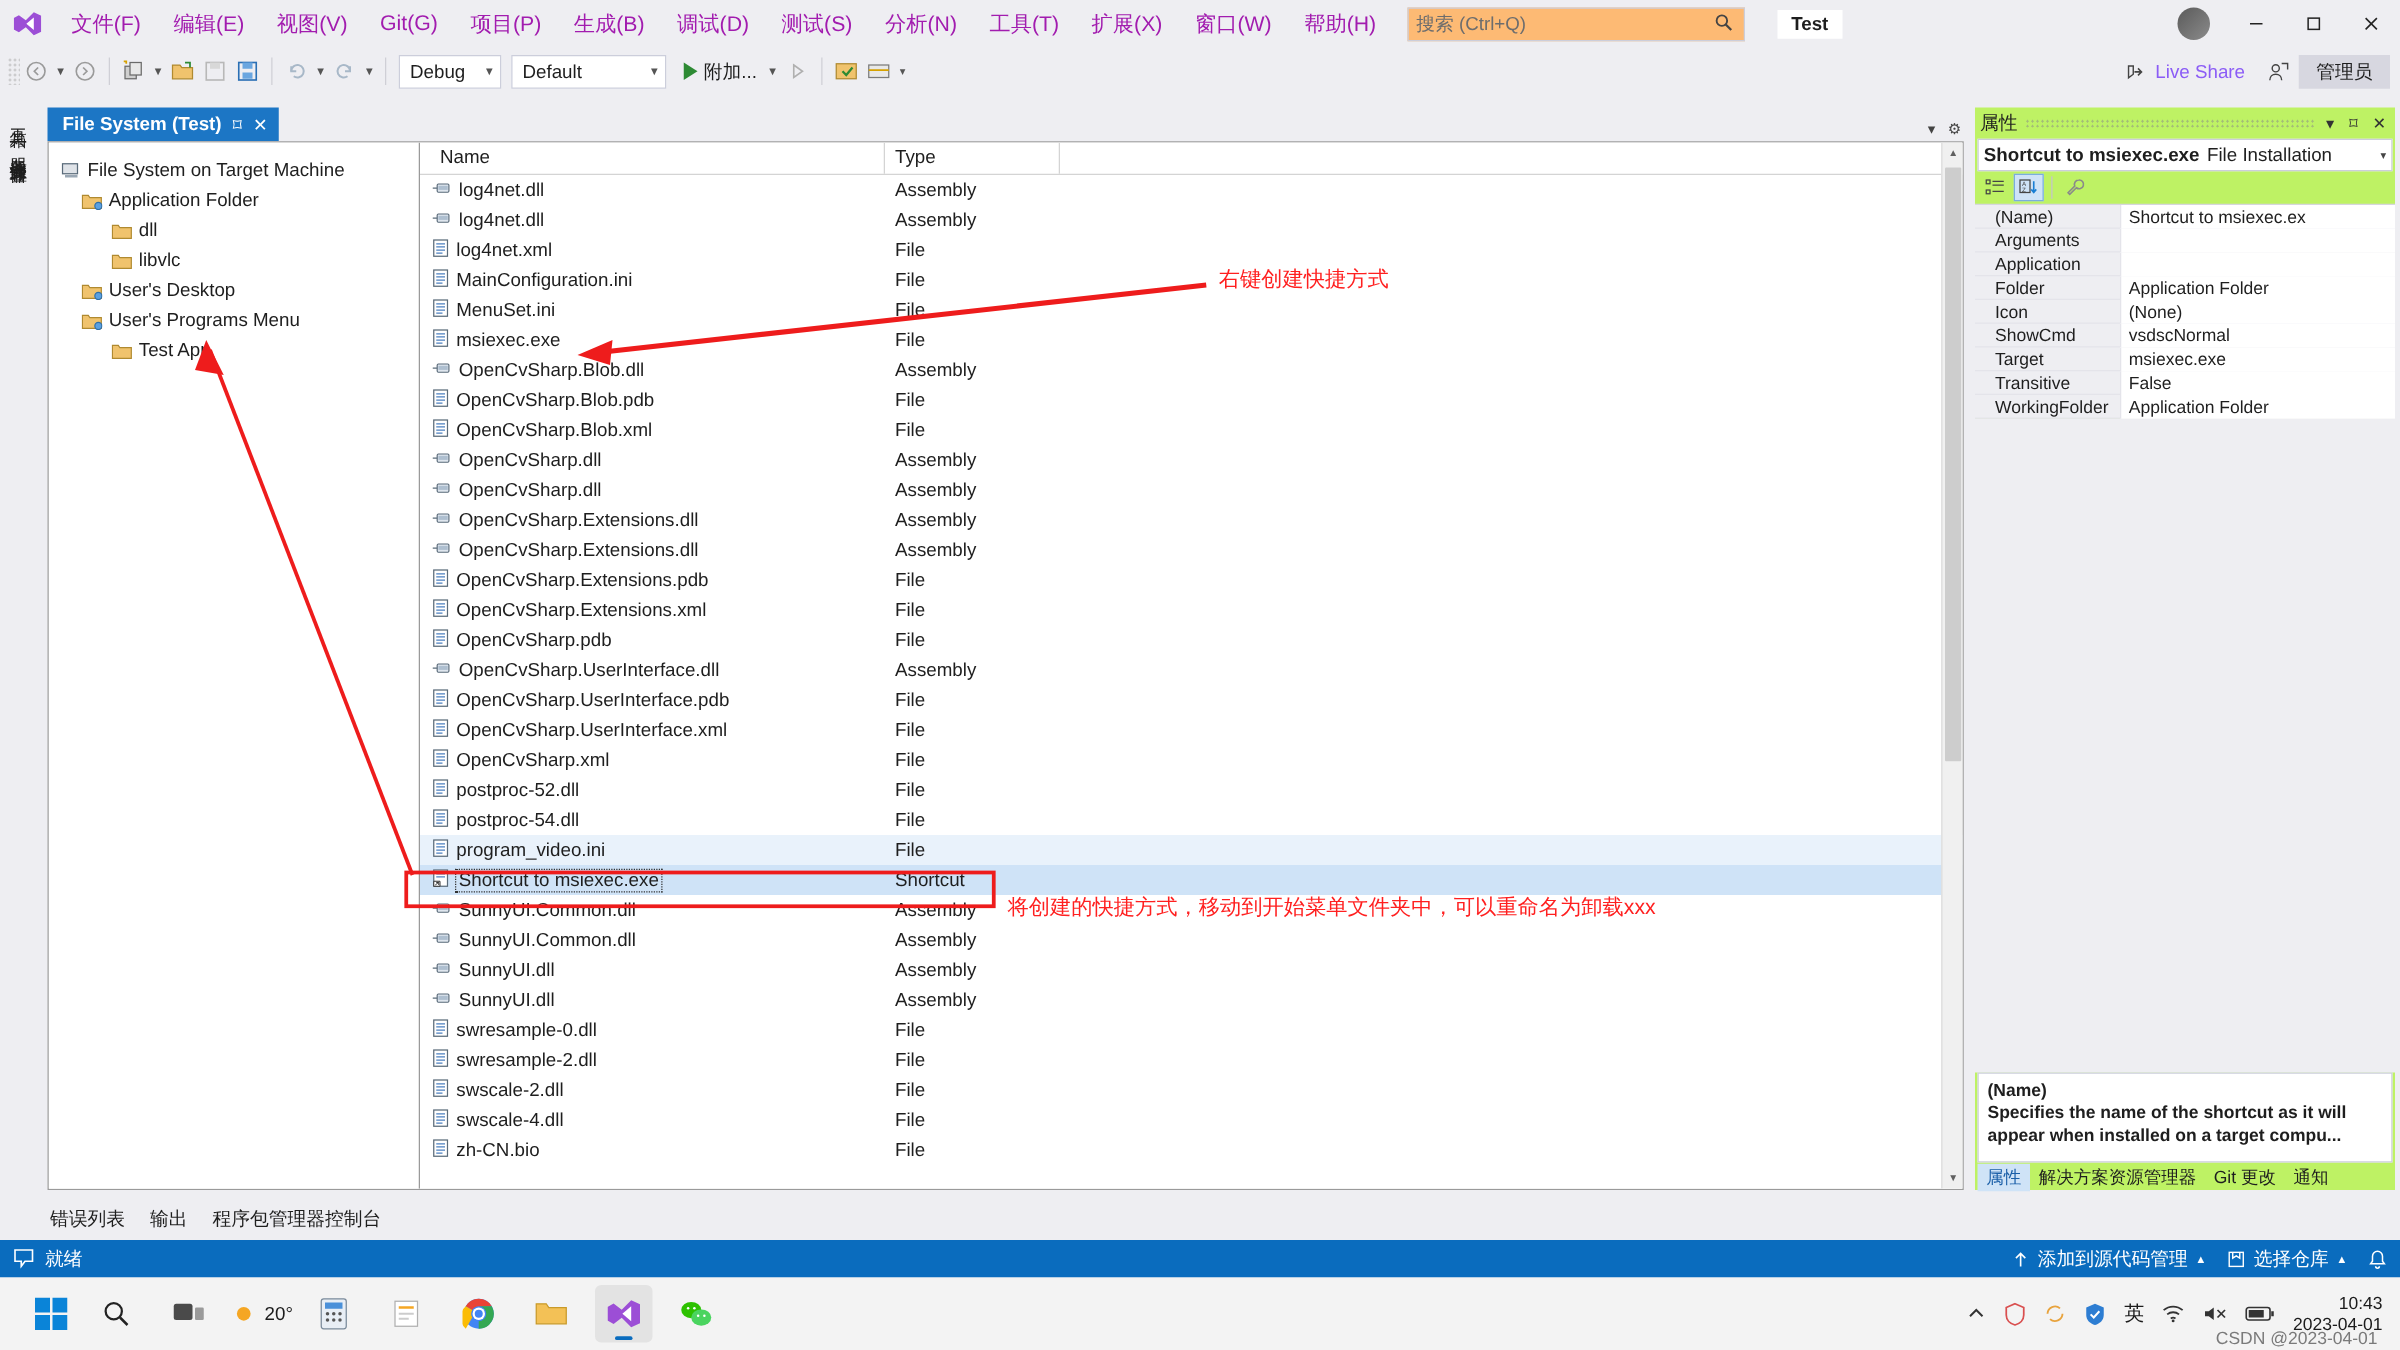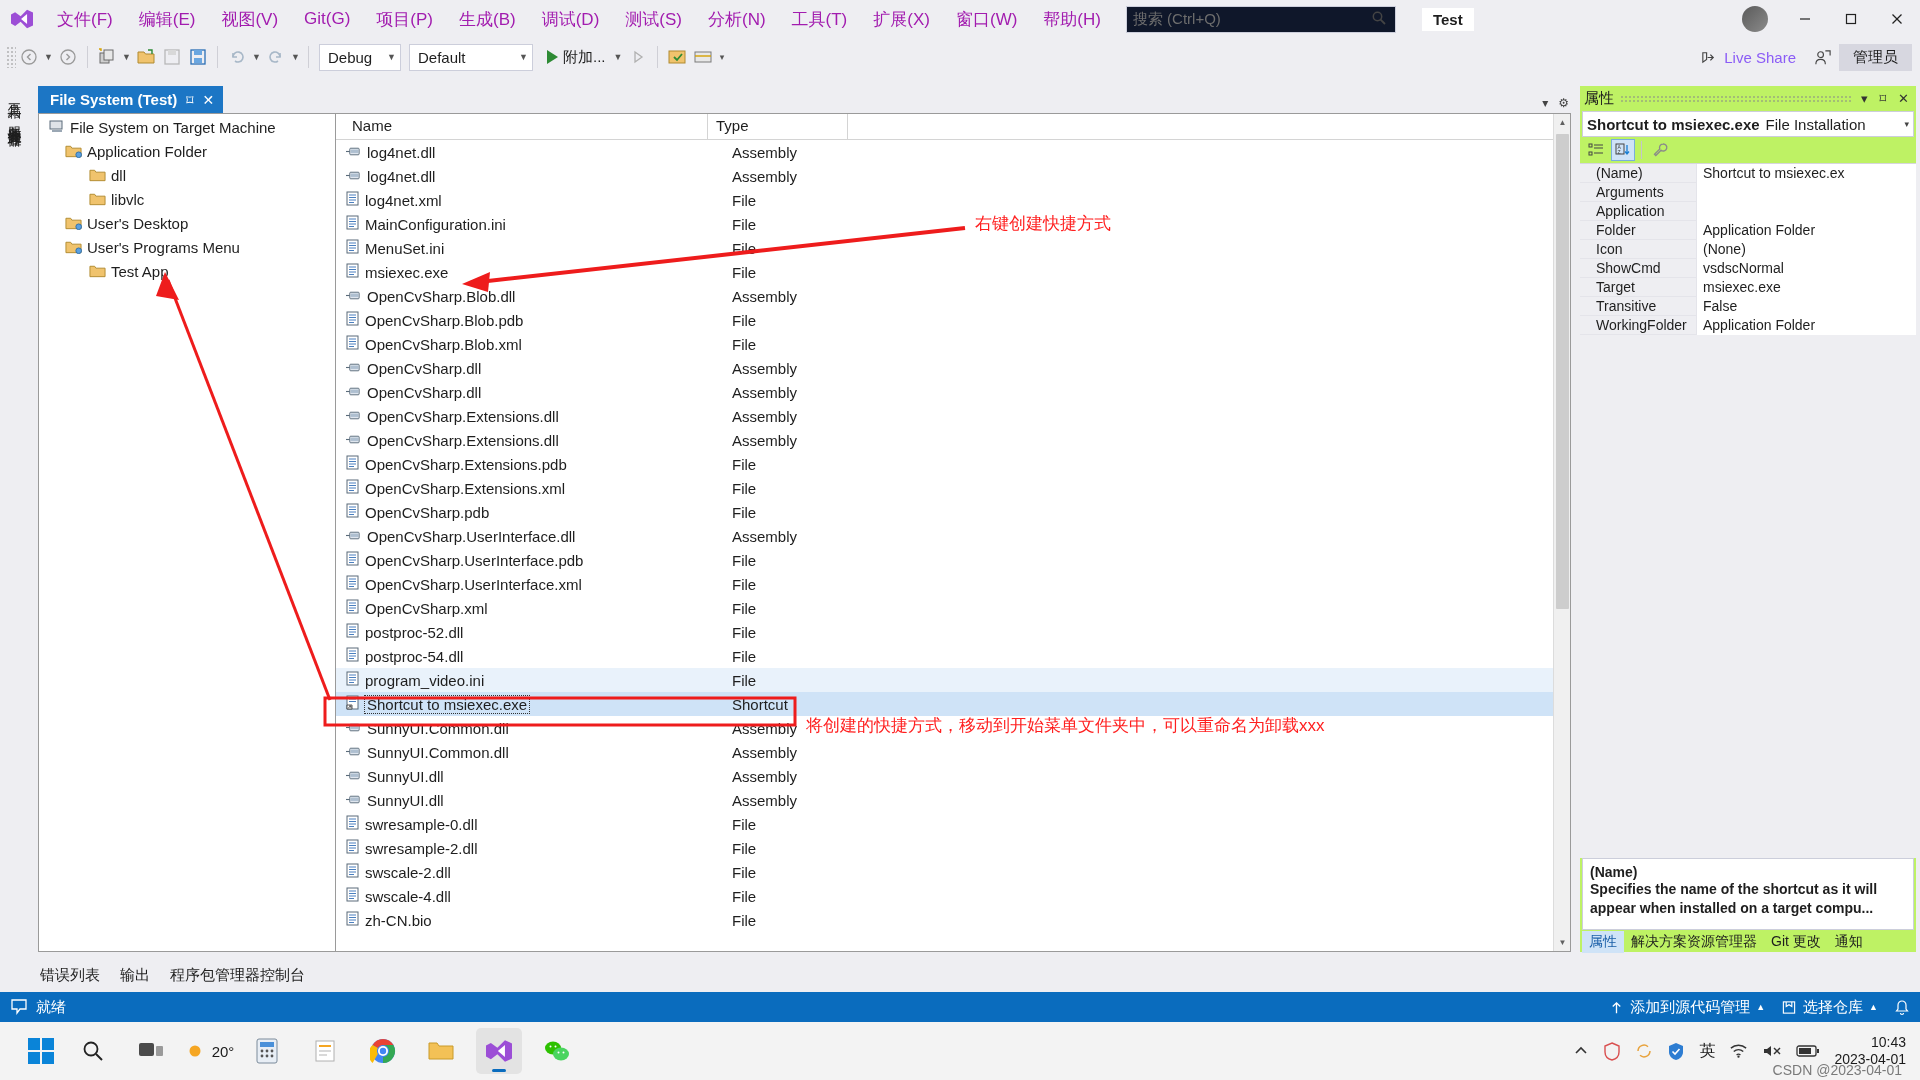--- a/index.html
+++ b/index.html
@@ -16,21 +16,21 @@
     position: absolute; left: 0; top: 0; width: 1920px; height: 38px;
     background: #eeeef2; display: flex; align-items: center;
   }
   .vs-logo { width: 44px; height: 38px; display: flex; align-items: center; justify-content: center; }
   .menu-items { display: flex; align-items: center; height: 38px; }
   .menu-item {
     font-size: 17px; color: #a21caf; padding: 0 13px; height: 38px;
     display: flex; align-items: center; white-space: nowrap;
   }
   .search-box {
-    margin-left: 12px; width: 270px; height: 27px; background: #0f172a;
+    margin-left: 12px; width: 270px; height: 27px; background: #fdba74;
     border: 1px solid #cccedb; display: flex; align-items: center;
     padding: 0 6px; position: relative;
   }
   .search-box .ph { font-size: 15px; color: #6d6d6d; flex: 1; }
   .search-ico { width: 18px; height: 18px; color: #555; }
   .solution-name {
     margin-left: 26px; background: #ffffff; padding: 3px 11px;
     font-size: 15px; font-weight: bold; color: #1e1e1e;
   }
   .win-btns { position: absolute; right: 0; top: 0; display: flex; height: 38px; }
@@ -86,34 +86,34 @@
   }
   .doc-tab .pin, .doc-tab .x { font-size: 14px; font-weight: normal; }
   .tabstrip-right { position: absolute; right: 2px; bottom: 3px; display: flex; gap: 10px; align-items: center; }
   .tabstrip-right span { font-size: 12px; color: #444; }
 
   .doc-body {
     position: absolute; left: 0; top: 27px; width: 1533px; height: 839px;
     border: 1px solid #9a9a9a; background: #ffffff; display: flex; overflow: hidden;
   }
   .tree-pane { width: 297px; border-right: 1px solid #9a9a9a; background: #fff; padding: 6px 0 0 4px; position: relative; }
-  .tree-row { display: flex; align-items: flex-start; gap: 5px; height: 24px; font-size: 15px; color: #1e1e1e; white-space: nowrap; }
+  .tree-row { display: flex; align-items: flex-end; gap: 5px; height: 24px; font-size: 15px; color: #1e1e1e; white-space: nowrap; }
   .tree-row .lbl { line-height: 1; }
 
   .list-pane { flex: 1; position: relative; background: #fff; overflow: hidden; }
   .list-head { display: flex; height: 26px; border-bottom: 1px solid #d4d4d4; background: #fff; }
   .lh-name { width: 372px; font-size: 15px; color: #1e1e1e; padding: 3px 0 0 16px; border-right: 1px solid #d4d4d4; }
   .lh-type { width: 140px; font-size: 15px; color: #1e1e1e; padding: 3px 0 0 8px; border-right: 1px solid #d4d4d4; }
   .lh-rest { flex: 1; }
   .list-rows { position: relative; }
   .lrow { display: flex; height: 24px; align-items: center; font-size: 15px; color: #1e1e1e; }
   .lrow.sel { background: #cfe3f7; }
   .lrow.lite { background: #e9f2fb; }
   .lrow .nm { width: 372px; display: flex; align-items: center; gap: 6px; padding-left: 10px; }
-  .lrow .ty { width: 140px; padding-left: 8px; margin-left: 16px; }
+  .lrow .ty { width: 140px; padding-left: 8px; }
   .sel-name-box { outline: 1px dotted #333; padding: 0 2px; }
 
   
   .vscroll {
     position: absolute; right: 0; top: 0; width: 17px; height: 100%;
     background: #f0f0f0; border-left: 1px solid #dcdcdc;
   }
   .vs-arrow { width: 17px; height: 17px; display:flex; align-items:center; justify-content:center; font-size: 8px; color:#606060; }
   .vs-thumb { position: absolute; left: 2px; width: 13px; background: #cdcdcd; border-radius: 1px; }
 

